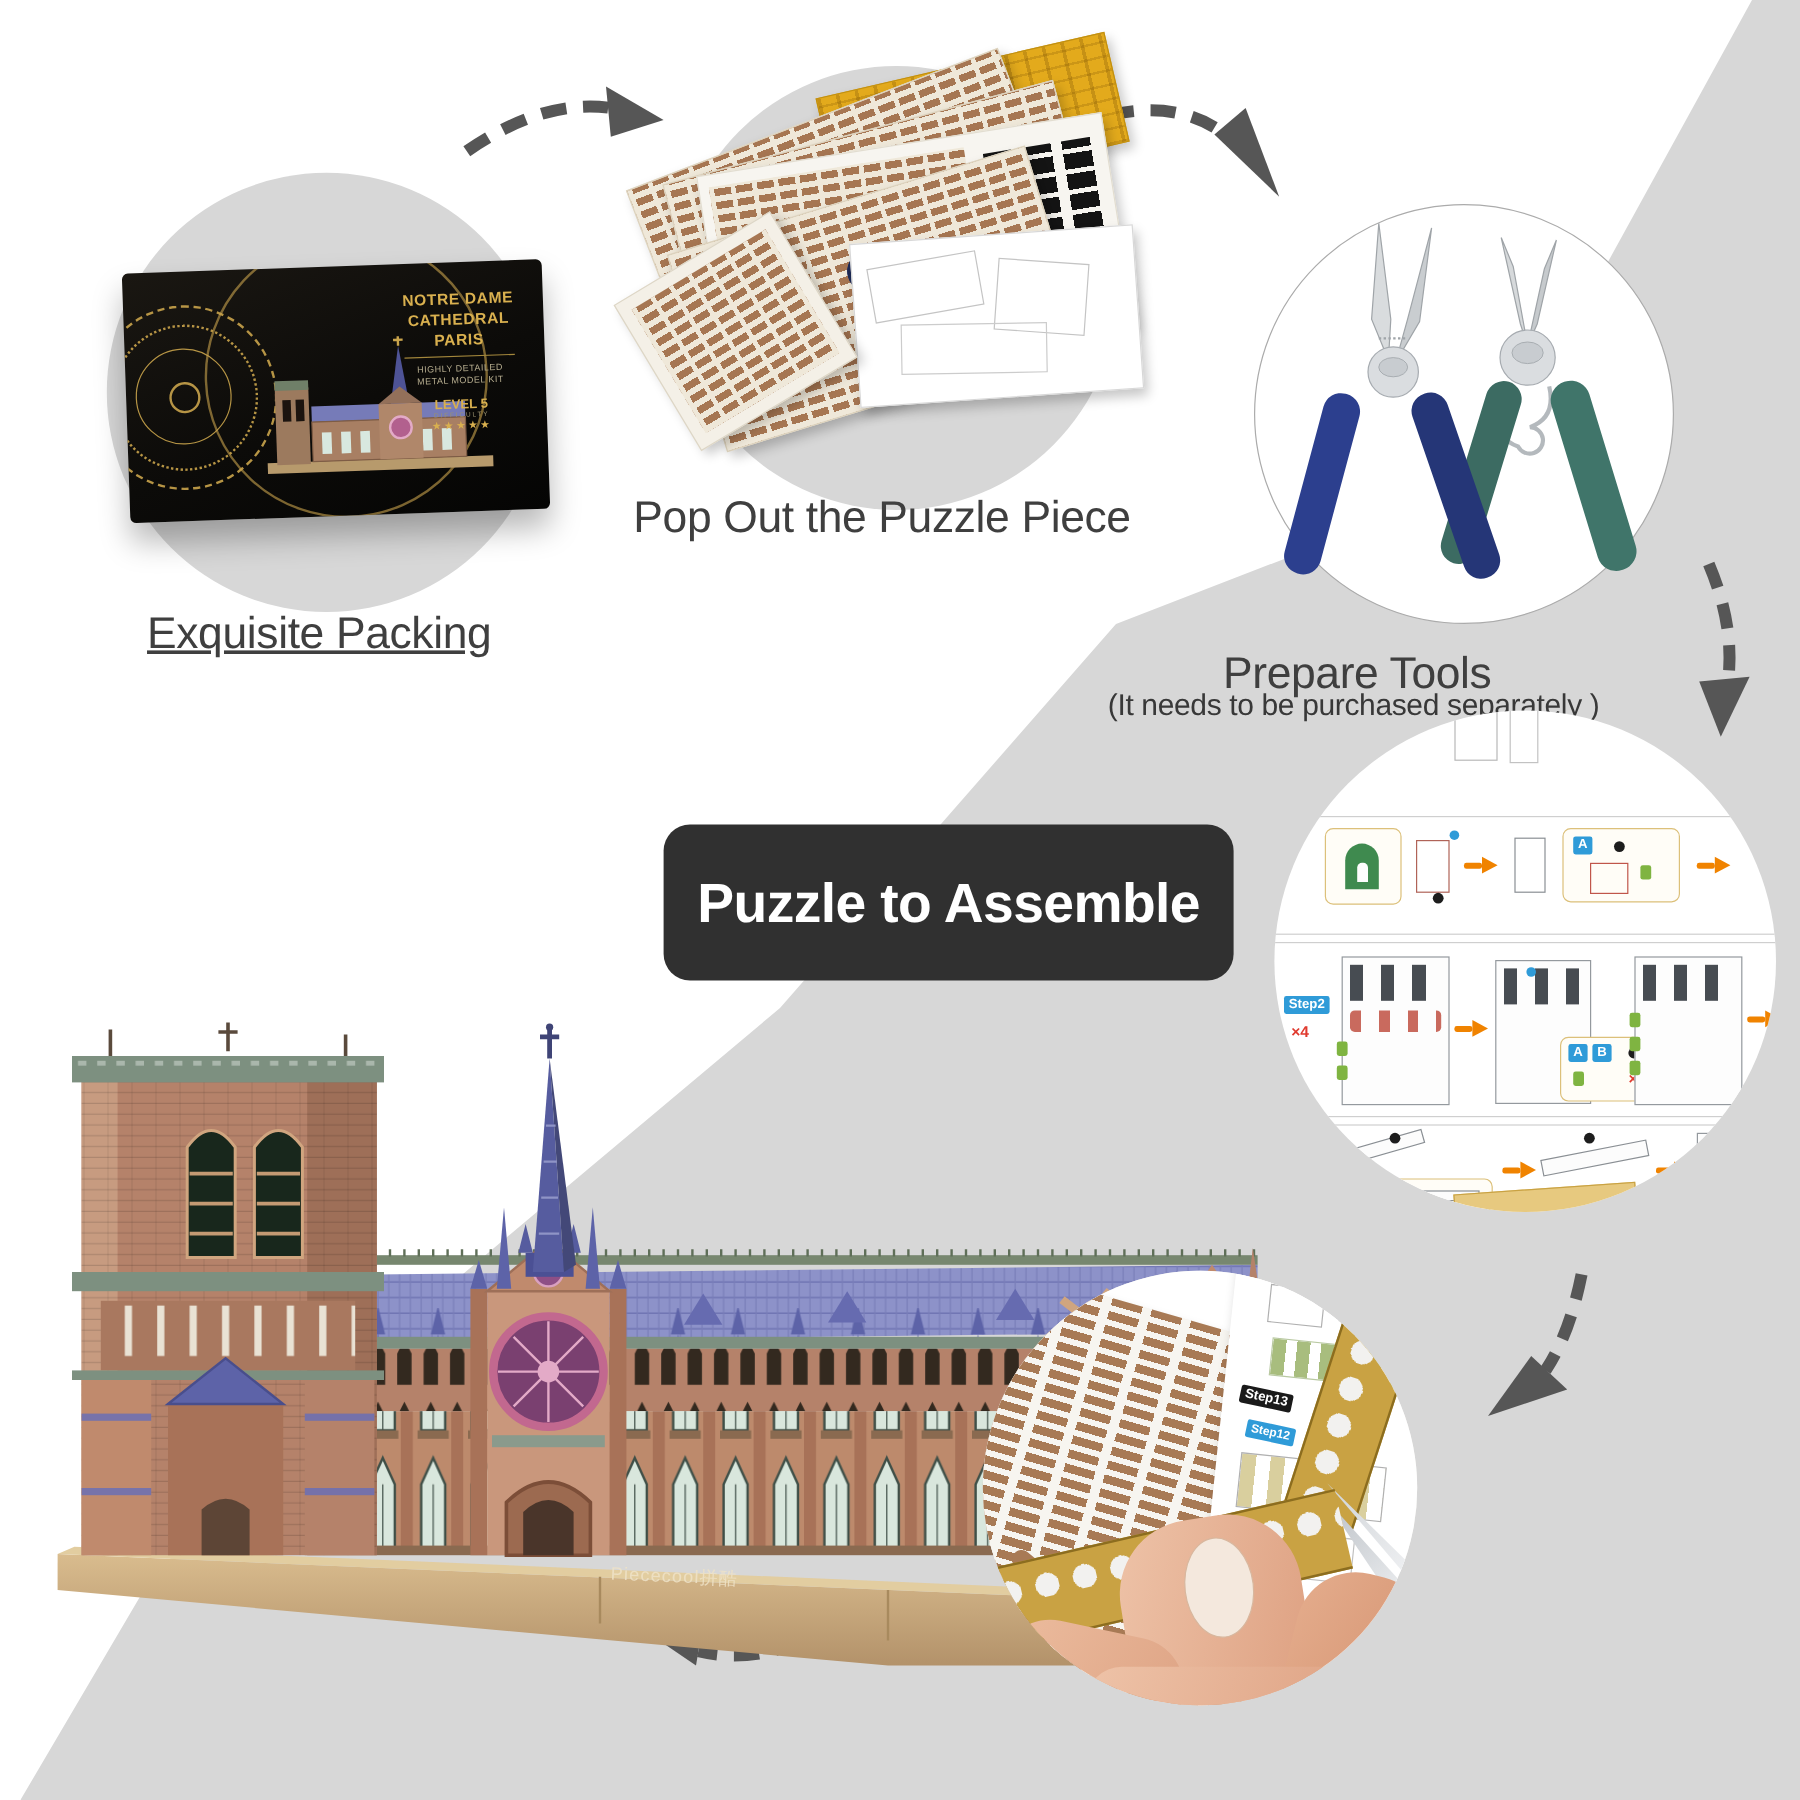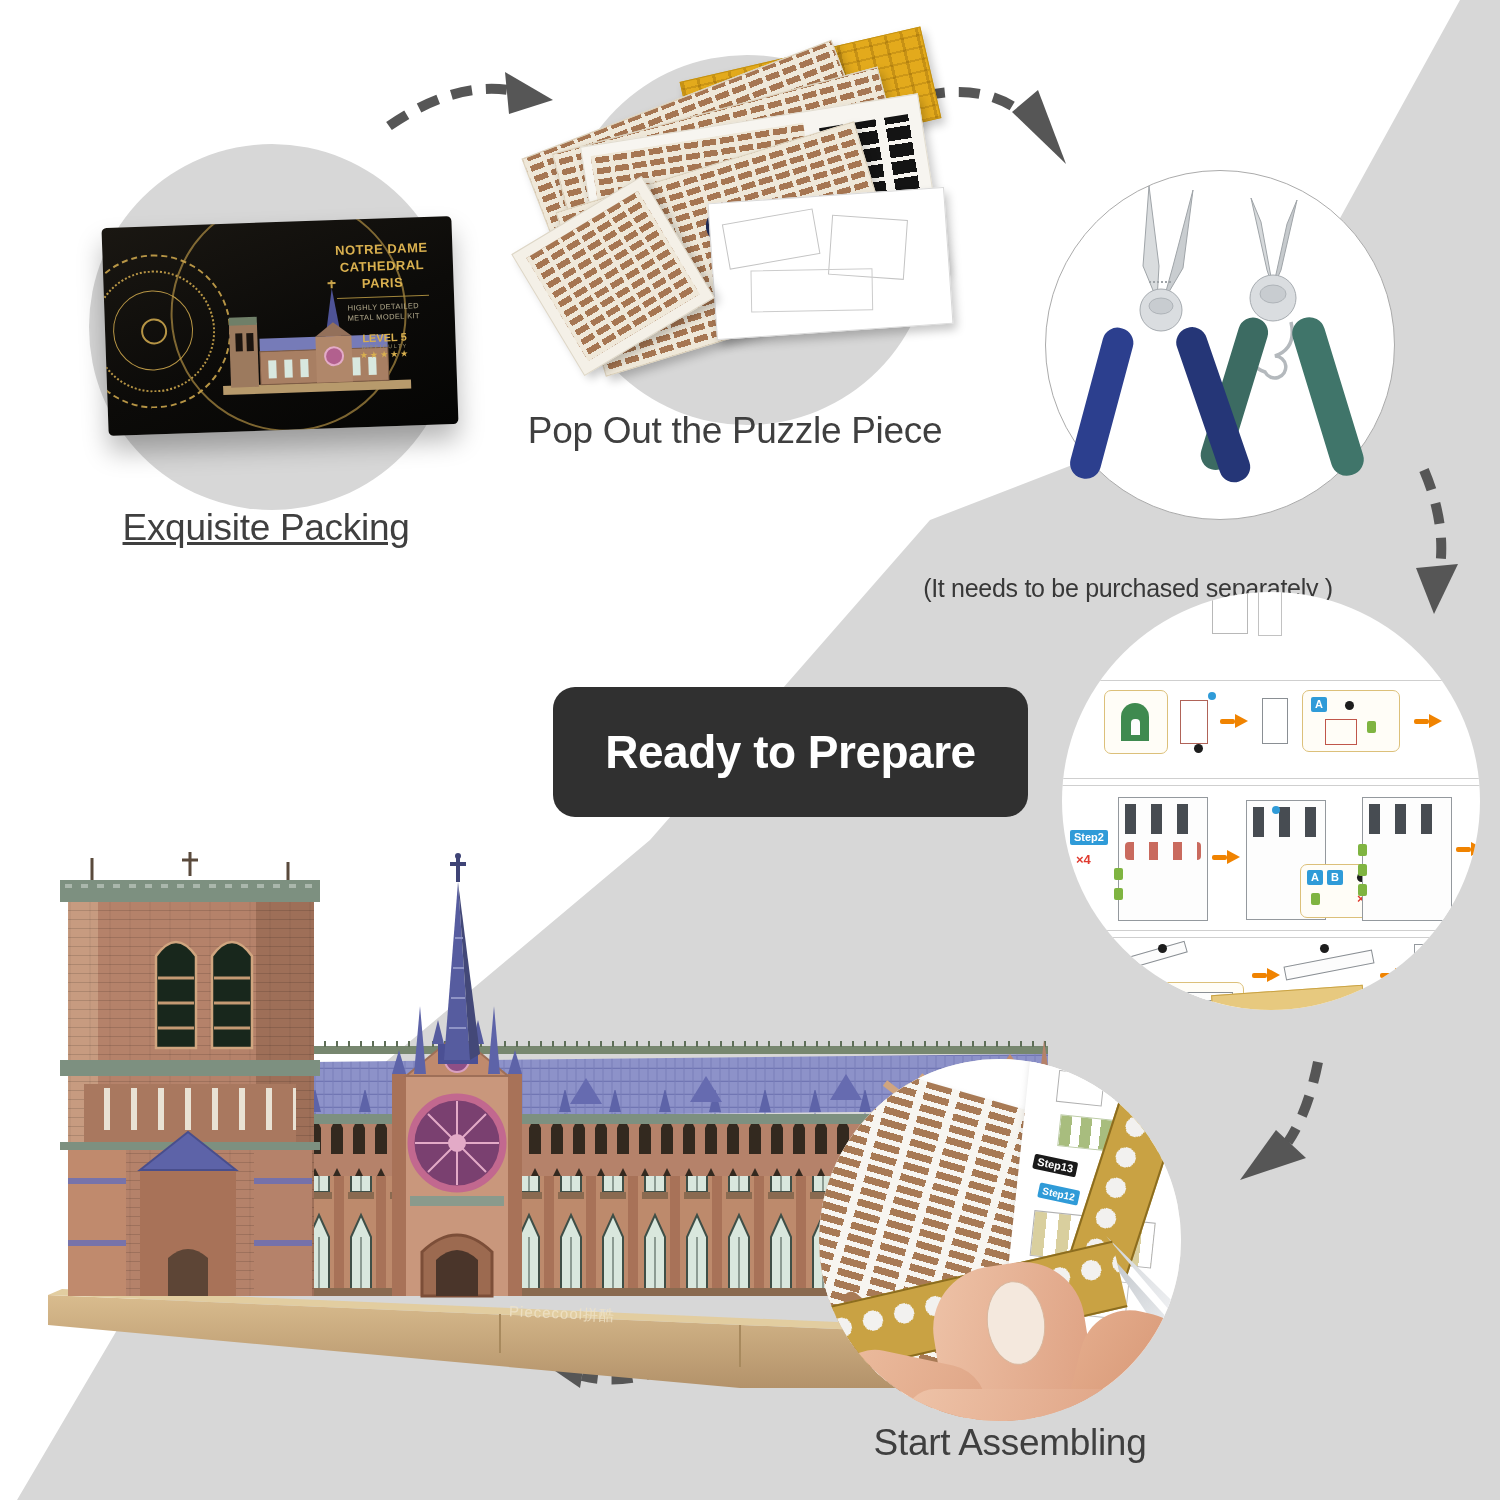--- a/index.html
+++ b/index.html
@@ -188,24 +188,25 @@
     <g>
       <path d="M104 16 L98 96 L112 130 L114 96 Z" fill="#d9dcde" stroke="#9fa4a8" stroke-width="1"></path>
       <path d="M148 20 L128 96 L118 132 L138 98 Z" fill="#c9cdd0" stroke="#9fa4a8" stroke-width="1"></path>
       <path d="M104 112 h22" stroke="#9fa4a8" stroke-width="2" stroke-dasharray="2 2"></path>
       <circle cx="116" cy="140" r="21" fill="#dadde0" stroke="#a6abb0"></circle>
       <ellipse cx="116" cy="136" rx="12" ry="8" fill="#c8ccd0" stroke="#a6abb0" stroke-width=".8"></ellipse>
       <rect x="60" y="158" width="31" height="155" rx="15" fill="#2c3f8e" transform="rotate(15 75 163)"></rect>
       <rect x="128" y="158" width="31" height="162" rx="15" fill="#253677" transform="rotate(-19 143 163)"></rect>
     </g>
   </svg>
+  <div class="caption" style="left:1131px;top:561px;">Prepare Tools</div>
   <div class="caption small" style="left:1128px;top:588px;">(It needs to be purchased separately )</div>
 
   <div class="badge">
-    <span>Ready to Prepare</span>
+    <span>Puzzle to Assemble</span>
   </div>
 
   <div class="circle" style="left:1062px;top:592px;width:418px;height:418px;background:#ffffff;overflow:hidden;">
     <div style="position:absolute;inset:0;">
       <div style="position:absolute;left:150px;top:-6px;width:34px;height:46px;border:1px solid #b8b8b8;"></div>
       <div style="position:absolute;left:196px;top:-10px;width:22px;height:52px;border:1px solid #c2c2c2;"></div>
       <div class="insline" style="top:88px;"></div>
 
       <div class="tagbox" style="left:42px;top:98px;width:62px;height:62px;">
         <div style="position:absolute;left:16px;top:12px;width:28px;height:38px;background:#3f8a4f;border-radius:14px 14px 0 0;"></div>
@@ -422,15 +423,14 @@
       <div style="position:absolute;left:282px;top:178px;width:110px;height:16px;background:linear-gradient(90deg,#b9bec4,#eceef0);clip-path:polygon(0 50%,100% 0,100% 100%);transform:rotate(52deg);transform-origin:left center;"></div>
       <div style="position:absolute;left:287px;top:172px;width:112px;height:10px;background:linear-gradient(90deg,#cfd3d7,#f2f3f5);clip-path:polygon(0 50%,100% 0,100% 100%);transform:rotate(47deg);transform-origin:left center;"></div>
       <div class="goldstrip" style="left:-25px;top:218px;width:330px;height:64px;transform:rotate(-13deg);"></div>
       <div class="skin" style="left:118px;top:205px;width:152px;height:175px;border-radius:62px;transform:rotate(-9deg);"></div>
       <div class="skin" style="left:255px;top:252px;width:112px;height:145px;border-radius:50px;transform:rotate(14deg);background:linear-gradient(110deg,#e4ac8c,#d3916f);"></div>
       <div class="skin" style="left:12px;top:298px;width:155px;height:95px;border-radius:42px;transform:rotate(12deg);background:linear-gradient(110deg,#ecbc9e,#dda283);"></div>
       <div class="skin" style="left:86px;top:330px;width:240px;height:70px;border-radius:30px;"></div>
       <div style="position:absolute;left:168px;top:222px;width:56px;height:82px;border-radius:50%;background:#f4e8dd;border:1px solid #d8b79e;transform:rotate(-7deg);"></div>
     </div>
   </div>
-  <div class="caption" style="left:1010px;top:1443px;">Start Assembling</div>
 
 </div>
 
 </body></html>

